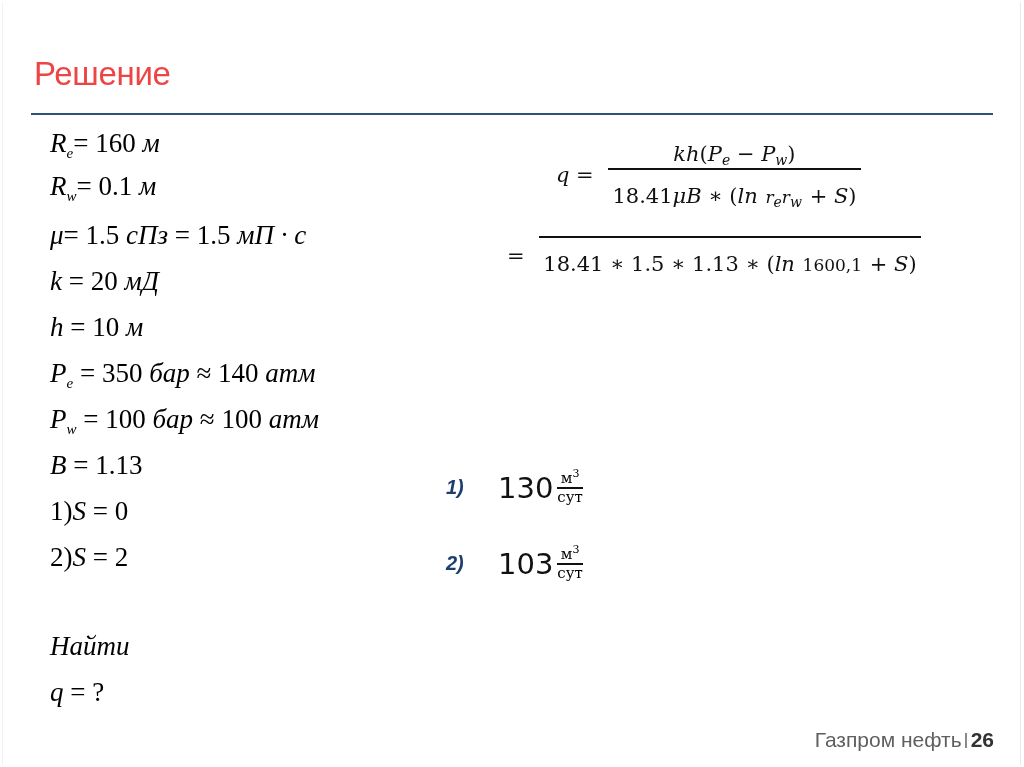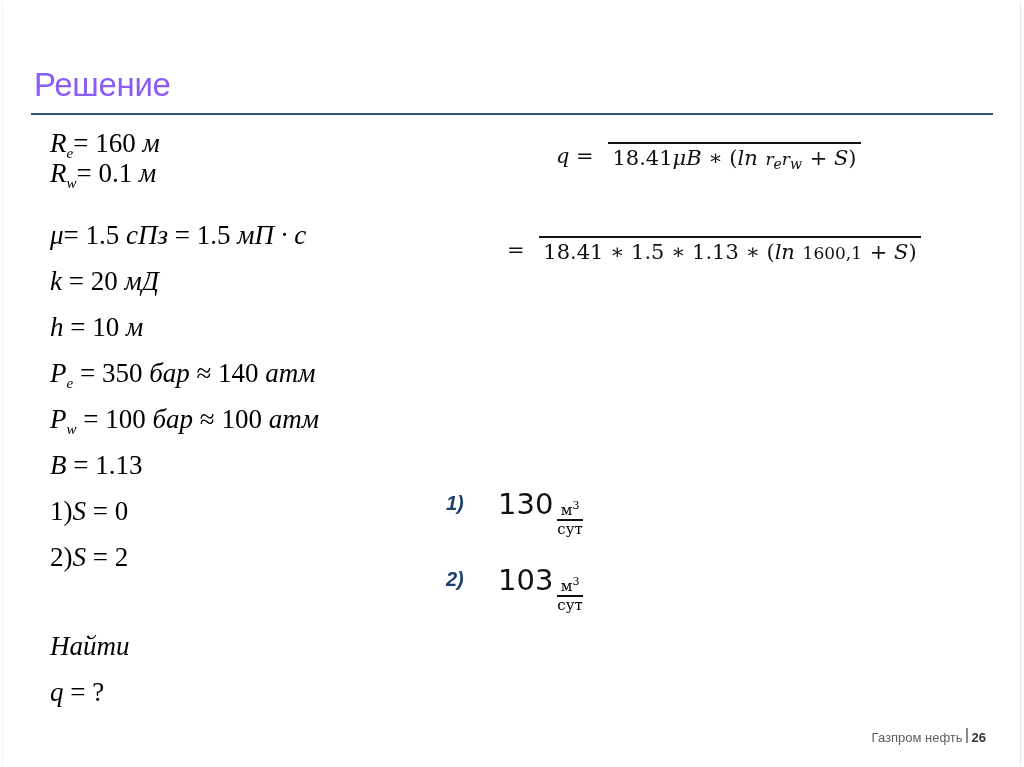--- a/index.html
+++ b/index.html
@@ -5,80 +5,80 @@
   html, body { margin:0; padding:0; }
   body {
     width:1024px; height:767px; background:#ffffff; position:relative; overflow:hidden;
     font-family:"Liberation Serif", serif; color:#000;
   }
   .slide-border {
     position:absolute; left:2px; top:2px; right:3px; bottom:2px;
     border-left:1px solid #f2f2f2; border-right:1px solid #e8e8e8;
   }
   .title {
-    position:absolute; left:34px; top:66px;
-    font-family:"Liberation Sans", sans-serif; font-size:33px; color:#8b5cf6;
+    position:absolute; left:34px; top:55px;
+    font-family:"Liberation Sans", sans-serif; font-size:33px; color:#ef4444;
     letter-spacing:-0.3px;
   }
   .rule {
     position:absolute; left:31px; top:113px; width:962px; height:2px; background:#2b5378;
   }
   
   .given { position:absolute; left:50px; top:128px; }
   .gline {
     position:absolute; left:0; white-space:nowrap;
     font-family:"Liberation Serif", serif; font-size:27px; line-height:30px;
   }
   .gline i { font-style:italic; }
   .gline sub { font-size:15px; font-style:italic; vertical-align:-6px; line-height:0; }
   
   .math { font-family:"DejaVu Serif", serif; font-size:21px; color:#111; }
   .frac { display:inline-flex; flex-direction:column; align-items:center; vertical-align:middle; }
   .frac .num { padding:0 4px 2px; white-space:nowrap; }
   .frac .bar { align-self:stretch; height:1.6px; background:#111; }
-  .frac .den { padding:2px 4px 0; white-space:nowrap; }
+  .frac .den { padding:2px 4px 0; white-space:nowrap;margin-top:12px; }
   .mi { font-style:italic; }
   .msub { font-size:14px; font-style:italic; vertical-align:-4px; line-height:0; }
   .sfrac { display:inline-flex; flex-direction:row; align-items:center; vertical-align:middle; font-size:17px; line-height:18px; margin:0 1px; }
   .sfrac .bar { align-self:stretch; height:1.4px; background:#111; }
   .eq1 { position:absolute; left:556px; top:142px; }
   .eq2 { position:absolute; left:507px; top:236px; }
   .eqrel { display:inline-block; vertical-align:middle; margin-right:8px; }
   
   .answer { position:absolute; display:flex; align-items:center; }
   .ans-label {
     font-family:"Liberation Sans", sans-serif; font-weight:bold; font-style:italic;
     font-size:20px; color:#1c3f70; width:52px;
   }
   .ans-value { font-family:"DejaVu Sans", sans-serif; font-size:29px; color:#111; }
   .unit { display:inline-flex; flex-direction:column; align-items:center; margin-left:4px;
-    font-family:"DejaVu Serif", serif; font-size:15px; line-height:17px;margin-top:32px; }
+    font-family:"DejaVu Serif", serif; font-size:15px; line-height:17px; }
   .unit .bar { align-self:stretch; height:1.5px; background:#111; }
   .unit sup { font-size:11px; line-height:0; }
   
   .footer {
-    position:absolute; right:38px; top:728px;
-    font-family:"Liberation Sans", sans-serif; font-size:13px; color:#5f5f5f;
+    position:absolute; right:30px; top:728px;
+    font-family:"Liberation Sans", sans-serif; font-size:21px; color:#5f5f5f;
   }
   .footer .sep { display:inline-block; width:2px; height:15px; background:#8a8a8a; margin:0 4px 0 3px; vertical-align:-1px; }
   .footer .page { font-weight:bold; color:#333; }
 </style>
 </head>
 <body>
 
 <div class="slide-border"></div>
 
 <div class="title">Решение</div>
 <div class="rule"></div>
 
 <div class="given">
   <div class="gline" style="top:0px">
     <i>R</i><sub>e</sub><span>= 160 </span><i>м</i>
   </div>
-  <div class="gline" style="top:30px">
+  <div class="gline" style="top:43px">
     <i>R</i><sub>w</sub><span>= 0.1 </span><i>м</i>
   </div>
   <div class="gline" style="top:92px">
     <i>μ</i><span>= 1.5 </span><i>сПз</i><span> = 1.5 </span><i>мП · с</i>
   </div>
   <div class="gline" style="top:138px">
     <i>k</i><span> = 20 </span><i>мД</i>
   </div>
   <div class="gline" style="top:184px">
     <i>h</i><span> = 10 </span><i>м</i>
@@ -102,20 +102,23 @@
     <i>Найти</i>
   </div>
   <div class="gline" style="top:549px">
     <i>q</i><span> = ?</span>
   </div>
 </div>
 
 <div class="eq1 math">
   <span class="eqrel mi">q =</span>
   <span class="frac">
+    <span class="num">
+      <span class="mi">kh</span><span>(</span><span class="mi">P</span><span class="msub">e</span><span> − </span><span class="mi">P</span><span class="msub">w</span><span>)</span>
+    </span>
     <span class="bar"></span>
     <span class="den">
       <span>18.41</span><span class="mi">μB</span><span> ∗ (</span><span class="mi">ln</span>
       <span class="sfrac">
         <span><span class="mi">r</span><span class="msub">e</span></span>
         <span class="bar"></span>
         <span><span class="mi">r</span><span class="msub">w</span></span>
       </span><span> + </span><span class="mi">S</span><span>)</span>
     </span>
   </span>

